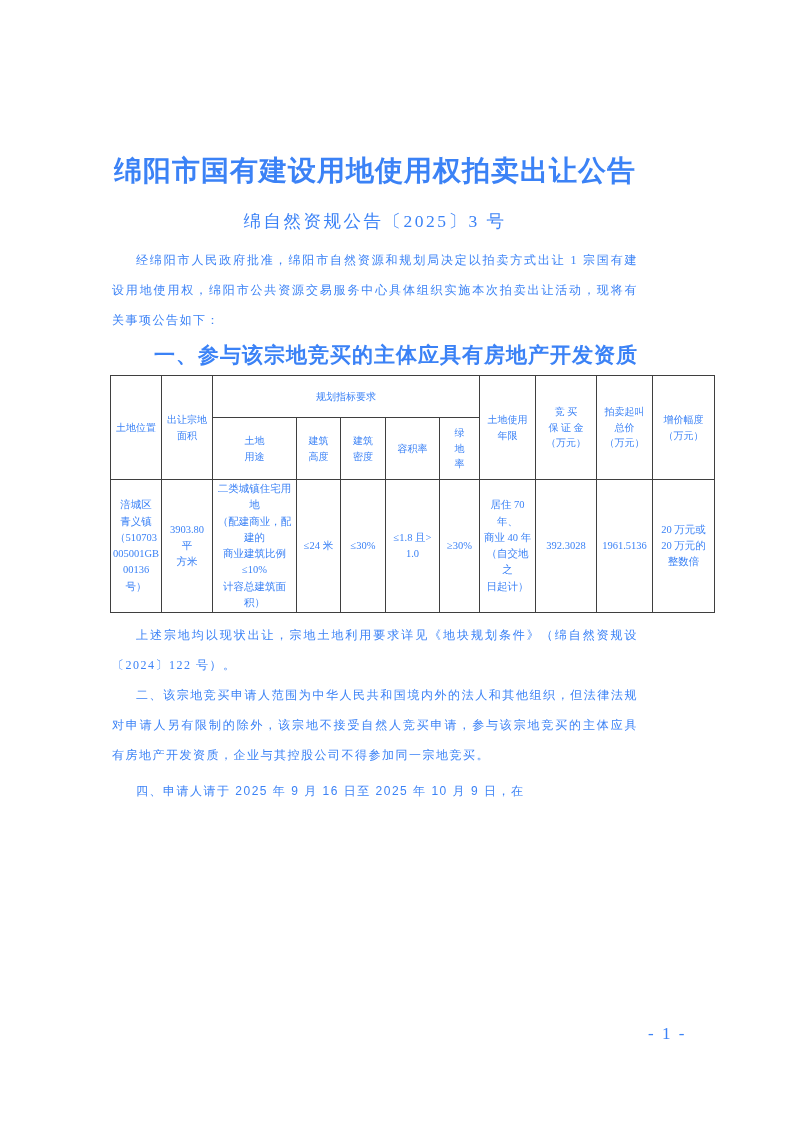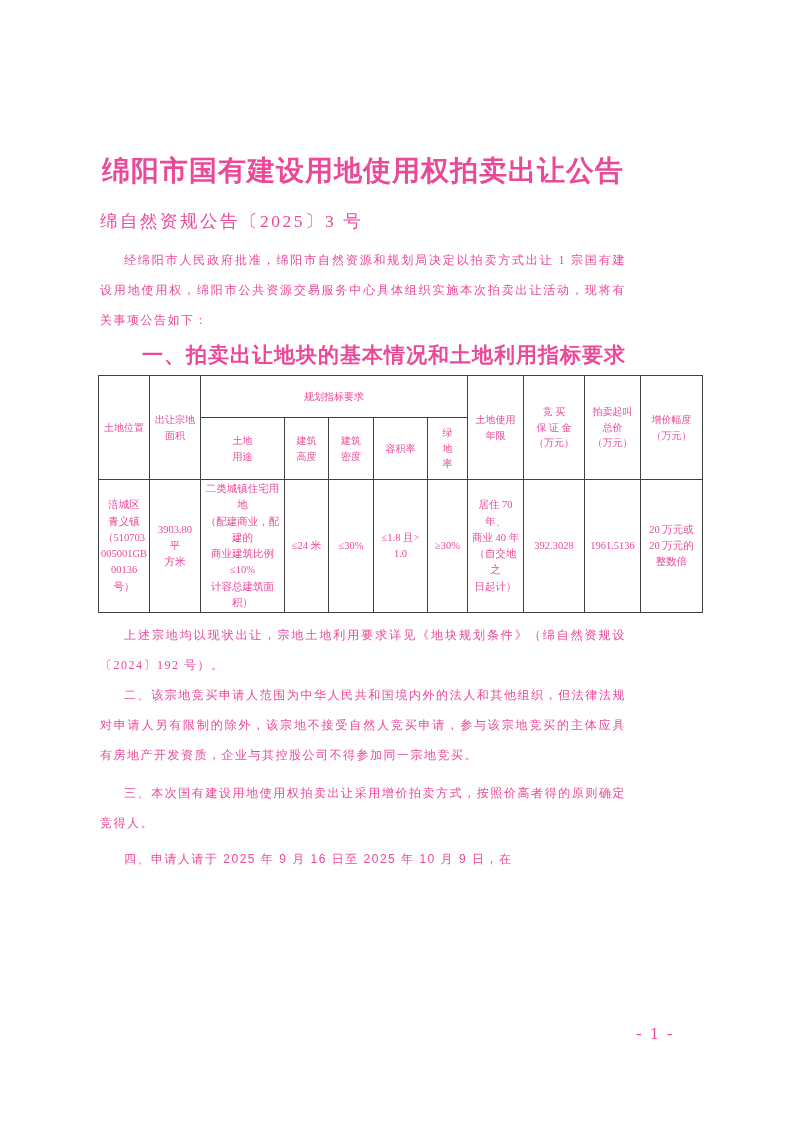--- a/index.html
+++ b/index.html
@@ -2,37 +2,38 @@
 <html><head>
 <meta charset="utf-8">
 <style>
   * { box-sizing: border-box; }
   html, body { margin: 0; padding: 0; background: #ffffff; }
   .page {
     position: relative;
     width: 726px;
     height: 1122px;
     background: #ffffff;
-    color: #ec4899;
+    color: #3b82f6;
     padding: 150px 100px 0 100px;
     overflow: hidden;
+    margin-left: 12px;
   }
   .title {
     font-family: "Liberation Serif", "DejaVu Serif", serif;
     font-size: 28px;
     font-weight: bold;
     text-align: center;
     letter-spacing: 1px;
     line-height: 42px;
     margin: 0;
   }
   .docnum {
     font-family: "Liberation Serif", "DejaVu Serif", serif;
     font-size: 17.5px;
-    text-align: left;
+    text-align: center;
     letter-spacing: 2.5px;
     margin-top: 17px;
   }
   .body {
     font-size: 12px;
     line-height: 30px;
     text-align: justify;
     text-align-last: left;
     text-indent: 2em;
     margin: 0;
@@ -89,21 +90,21 @@
 <body>
 
 <div class="page">
 
   <h1 class="title">绵阳市国有建设用地使用权拍卖出让公告</h1>
 
   <div class="docnum">绵自然资规公告〔2025〕3 号</div>
 
   <p class="body fs intro">经绵阳市人民政府批准，绵阳市自然资源和规划局决定以拍卖方式出让 1 宗国有建设用地使用权，绵阳市公共资源交易服务中心具体组织实施本次拍卖出让活动，现将有关事项公告如下：</p>
 
-  <h2 class="sec-heading">一、拍卖出让地块的基本情况和土地利用指标要求</h2>
+  <h2 class="sec-heading">一、参与该宗地竞买的主体应具有房地产开发资质</h2>
 
   <table class="land-table">
     <colgroup>
       <col style="width:51px">
       <col style="width:51px">
       <col style="width:84px">
       <col style="width:44px">
       <col style="width:45px">
       <col style="width:54px">
       <col style="width:40px">
@@ -164,23 +165,22 @@
 日起计）</td>
         <td>392.3028</td>
         <td>1961.5136</td>
         <td>20 万元或
 20 万元的
 整数倍</td>
       </tr>
     </tbody>
   </table>
 
-  <p class="body fs after-table">上述宗地均以现状出让，宗地土地利用要求详见《地块规划条件》（绵自然资规设〔2024〕192 号）。</p>
+  <p class="body fs after-table">上述宗地均以现状出让，宗地土地利用要求详见《地块规划条件》（绵自然资规设〔2024〕122 号）。</p>
 
   <p class="body hei">二、该宗地竞买申请人范围为中华人民共和国境内外的法人和其他组织，但法律法规对申请人另有限制的除外，该宗地不接受自然人竞买申请，参与该宗地竞买的主体应具有房地产开发资质，企业与其控股公司不得参加同一宗地竞买。</p>
 
-  <p class="body hei sec3">三、本次国有建设用地使用权拍卖出让采用增价拍卖方式，按照价高者得的原则确定竞得人。</p>
 
   <p class="body hei sec4">四、申请人请于 2025 年 9 月 16 日至 2025 年 10 月 9 日，在</p>
 
   <div class="page-footer">- 1 -</div>
 
 </div>
 
 </body></html>

